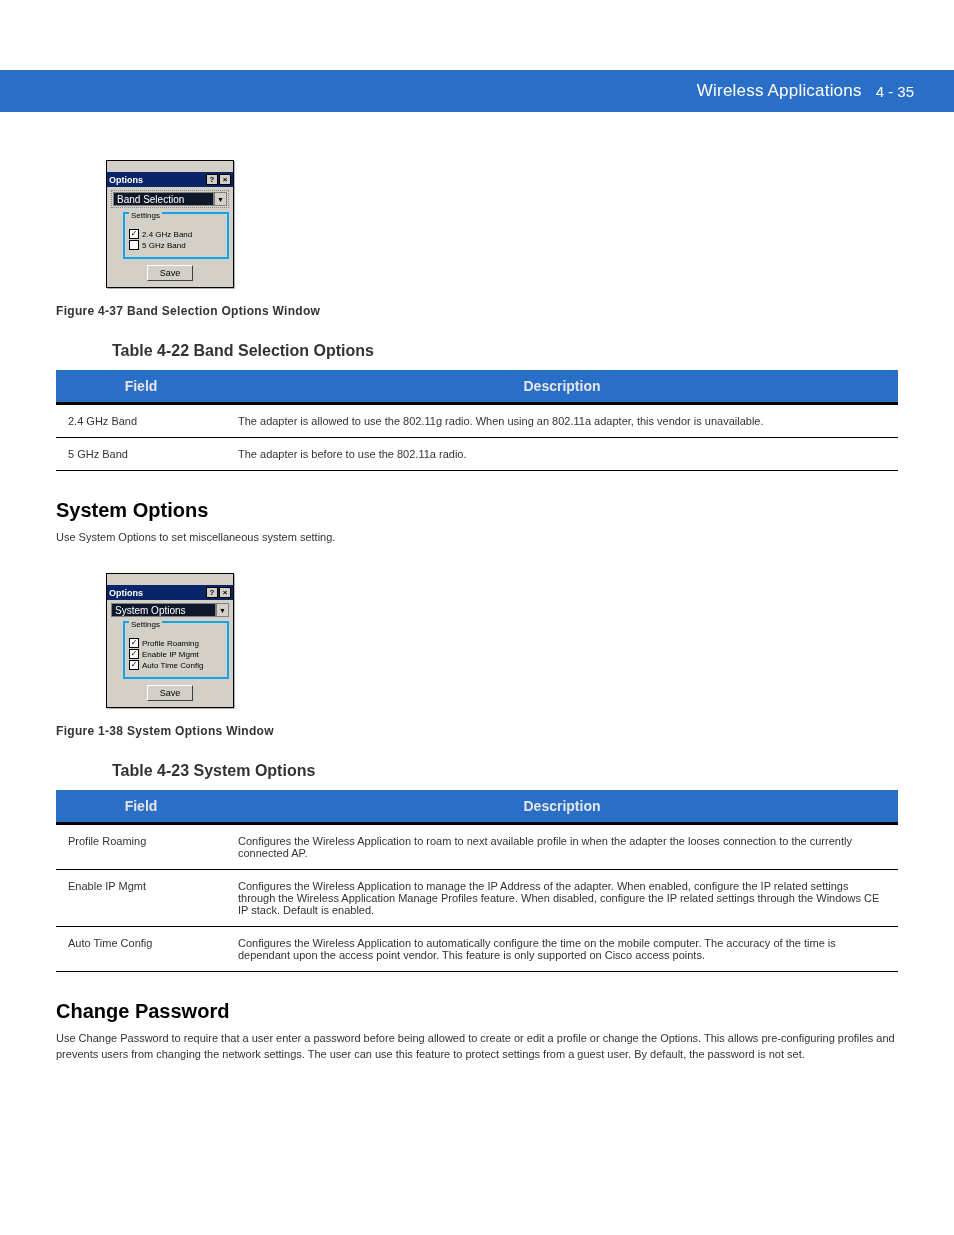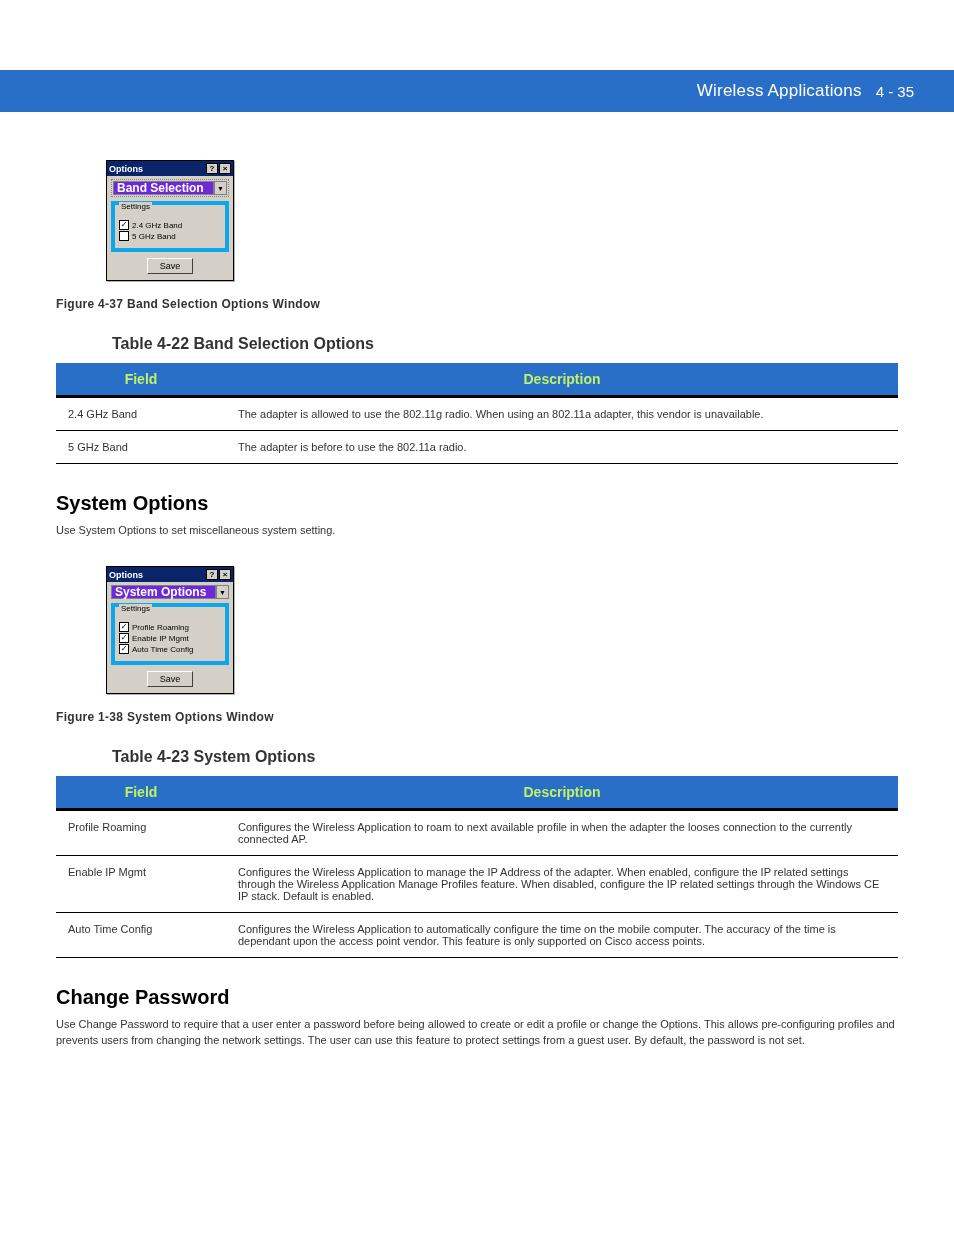--- a/index.html
+++ b/index.html
@@ -6,38 +6,38 @@
   html, body { width: 954px; background: #ffffff; font-family: Arial, Helvetica, sans-serif; color: #000; }
   .page { width: 954px; }
   .top-blank { height: 70px; background: #ffffff; }
   .header-band { height: 42px; background: #2a6fc7; display: flex; align-items: center; justify-content: flex-end; padding-right: 40px; }
   .header-title { color: #ffffff; font-size: 17px; font-family: "Arial Narrow", Arial, sans-serif; letter-spacing: 0.2px; }
   .header-page { color: #ffffff; font-size: 15px; margin-left: 14px; font-family: "Arial Narrow", Arial, sans-serif; }
   .content { padding: 0 56px 56px 56px; }
 
   
   .dialog { width: 128px; margin: 48px 0 16px 50px; font-family: Tahoma, Arial, sans-serif; font-size: 9px; border: 1px solid #000; box-shadow: 1px 1px 0 rgba(0,0,0,0.3); background: #d4d0c8; }
-  .dlg-title { background: #0a246a; color: #fff; height: 15px; display: flex; align-items: center; padding: 0 2px; font-weight: bold; }
+  .dlg-title { background: #0a246a; color: #fff; height: 15px; display: flex; align-items: center; padding: 0 2px; font-weight: bold; margin-top: 11px; }
   .dlg-title-text { flex: 1; font-size: 9px; }
   .dlg-btn { width: 12px; height: 11px; background: #d4d0c8; border: 1px solid #000; margin-left: 1px; display: flex; align-items: center; justify-content: center; font-size: 8px; line-height: 1; color: #000; }
   .dlg-body { padding: 3px 4px 6px 4px; }
   .dlg-dropdown { display: flex; }
-  .dlg-dd-field { flex: 1; height: 14px; background: #6d28d9; color: #fff; border: 1px solid #808080; padding: 0 3px; font-size: 12px; display: flex; align-items: center; font-weight: bold; }
+  .dlg-dd-field { flex: 1; height: 14px; background: #0f172a; color: #fff; border: 1px solid #808080; padding: 0 3px; font-size: 10px; display: flex; align-items: center; }
   .dlg-dd-wrap { border: 1px dotted #888; padding: 1px; }
   .dlg-dd-arrow { width: 13px; height: 14px; background: #d4d0c8; border: 1px solid #7f7f7f; display: flex; align-items: center; justify-content: center; font-size: 7px; color: #000; }
-  .dlg-fieldset { border: 4px solid #0ea5e9; margin-top: 4px; padding: 4px 4px 6px 4px; }
+  .dlg-fieldset { border: 2px solid #0ea5e9; margin-top: 4px; padding: 4px 4px 6px 4px; margin-left: 12px; }
   .dlg-legend { font-size: 8px; padding: 0 2px; background: #d4d0c8; position: relative; top: -8px; margin-bottom: -6px; display: inline-block; }
   .dlg-check { display: flex; align-items: center; gap: 3px; font-size: 8px; margin: 1px 0; }
   .chk { width: 10px; height: 10px; background: #fff; border: 1px solid #000; display: flex; align-items: center; justify-content: center; font-size: 8px; line-height: 1; }
   .dlg-save { display: block; margin: 6px auto 0 auto; width: 46px; height: 16px; background: #d4d0c8; border: 1px solid #404040; border-top-color: #fff; border-left-color: #fff; font-size: 9px; text-align: center; line-height: 14px; }
   .figcap { text-align: left; margin: 14px 0 24px 0; font-size: 12px; font-weight: bold; color: #333; font-family: "Arial Narrow", Arial, sans-serif; letter-spacing: 0.3px; }
 
   .tabcap { margin: 0 0 10px 56px; font-size: 16px; font-weight: bold; color: #333; font-family: "Arial Narrow", Arial, sans-serif; }
   table.desc { width: 100%; border-collapse: collapse; margin: 0 auto 28px auto; font-size: 11px; }
-  table.desc th { background: #2a6fc7; color: #bef264; font-weight: bold; padding: 8px 10px; text-align: center; font-family: "Arial Narrow", Arial, sans-serif; font-size: 14px; }
+  table.desc th { background: #2a6fc7; color: #e5e5e5; font-weight: bold; padding: 8px 10px; text-align: center; font-family: "Arial Narrow", Arial, sans-serif; font-size: 14px; }
   table.desc th.col-field { width: 170px; }
   table.desc thead tr { border-bottom: 3px solid #000; }
   table.desc td { padding: 10px 12px; border-bottom: 1px solid #000; vertical-align: top; color: #333; }
   table.desc td.f { font-size: 11px; }
 
   h2.sect { font-family: "Arial Narrow", Arial, sans-serif; font-weight: bold; font-size: 20px; margin: 26px 0 8px 0; color: #000; }
   p.body { font-size: 11px; color: #333; margin: 6px 0 0 0; line-height: 1.4; }
 </style>
 </head>
 <body>

